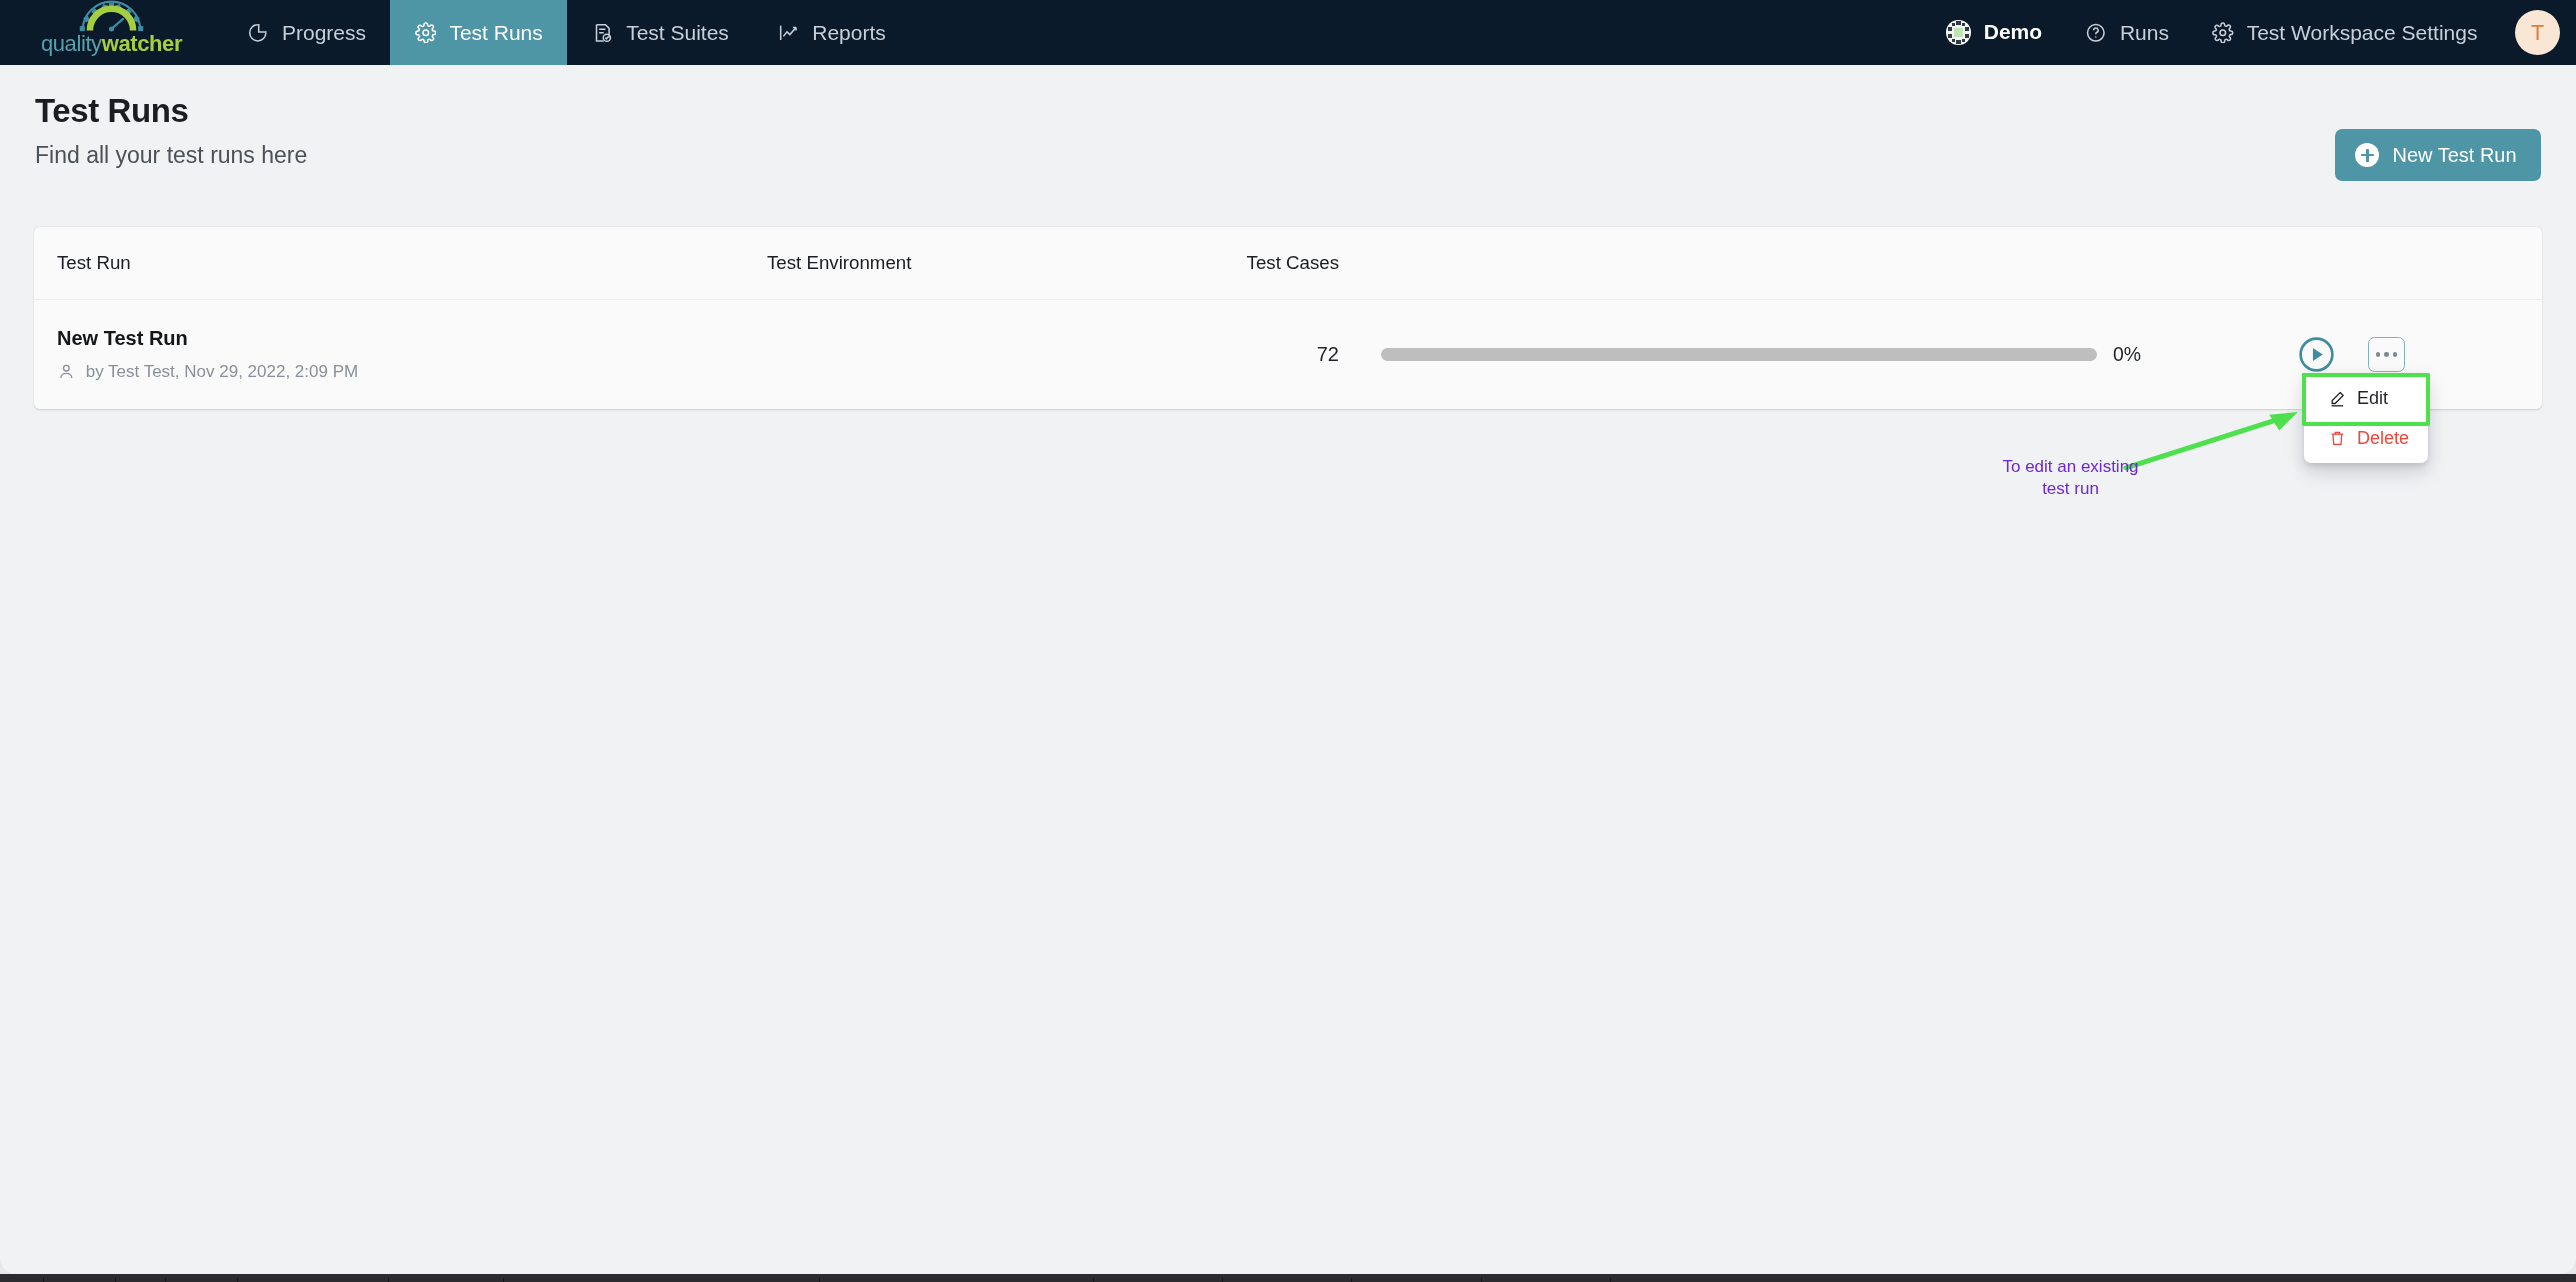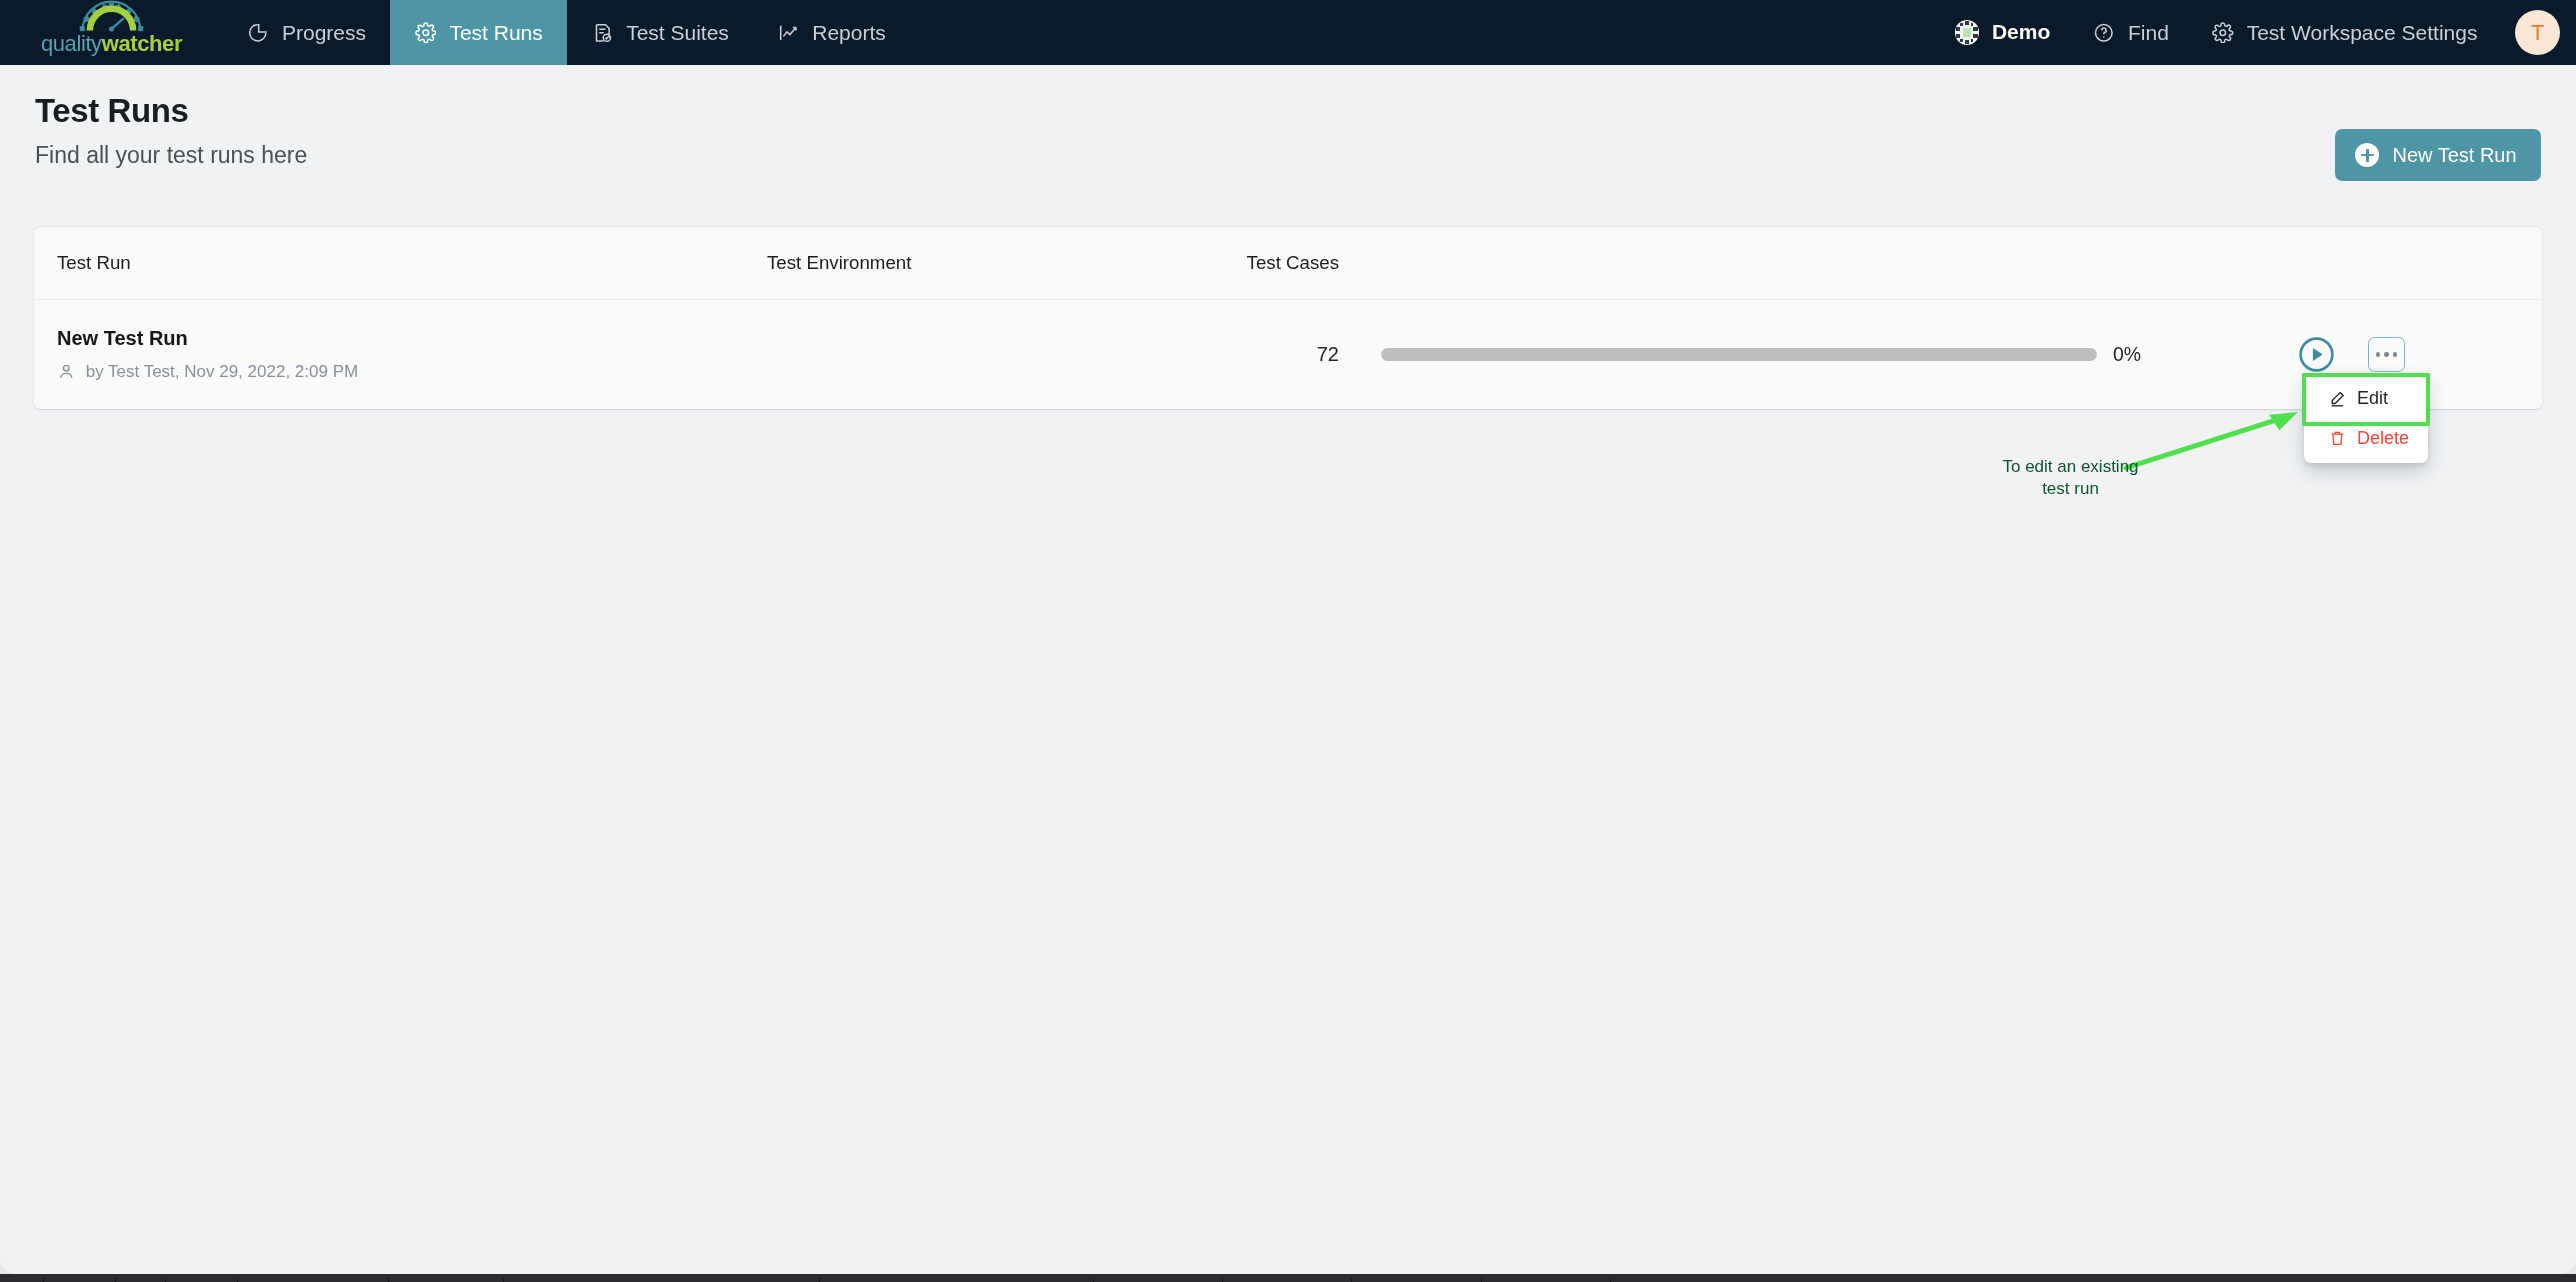--- a/index.html
+++ b/index.html
@@ -155,21 +155,21 @@
   .dd-item.danger { color: #f4453a; }
   .dd-item svg { display: block; flex: none; }
 
   
   .hl-box {
     position: absolute; left: 2302px; top: 373px; width: 128px; height: 53px;
     border: 4.3px solid #4ee04e; border-radius: 1.4px; z-index: 9; pointer-events: none;
   }
   .anno-text {
     position: absolute; left: 1984px; top: 456px; width: 173px;
-    text-align: center; color: #14532d; font-size: 17px; line-height: 1.3; z-index: 9;
+    text-align: center; color: #6d28d9; font-size: 17px; line-height: 1.3; z-index: 9;
   }
   .anno-arrow { position: absolute; left: 2120px; top: 399px; z-index: 9; pointer-events: none; }
 </style>
 </head>
 <body>
 
 <div class="app-window">
 
   <div class="navbar">
 
@@ -255,21 +255,21 @@
         </span>
         <span>Demo</span>
       </div>
 
       <div class="nav-item">
         <svg width="21.6" height="21.6" viewBox="0 0 24 24" fill="none" stroke="#c8cfd8" stroke-width="1.7">
           <circle cx="12" cy="12" r="9.2"></circle>
           <path d="M9.6 9.2a2.5 2.5 0 1 1 3.3 2.4c-.6.2-.9.8-.9 1.4v.5"></path>
           <circle cx="12" cy="16.6" r=".9" fill="#c8cfd8" stroke="none"></circle>
         </svg>
-        <span>Find</span>
+        <span>Runs</span>
       </div>
 
       <div class="nav-item">
         <svg width="21.6" height="21.6" viewBox="0 0 24 24" fill="none" stroke="#c8cfd8" stroke-width="1.7">
           <circle cx="12" cy="12" r="3.1"></circle>
           <path d="M19.4 15a1.6 1.6 0 0 0 .3 1.8l.1.1a2 2 0 1 1-2.8 2.8l-.1-.1a1.6 1.6 0 0 0-1.8-.3 1.6 1.6 0 0 0-1 1.5V21a2 2 0 1 1-4 0v-.1a1.6 1.6 0 0 0-1-1.5 1.6 1.6 0 0 0-1.8.3l-.1.1a2 2 0 1 1-2.8-2.8l.1-.1a1.6 1.6 0 0 0 .3-1.8 1.6 1.6 0 0 0-1.5-1H3a2 2 0 1 1 0-4h.1a1.6 1.6 0 0 0 1.5-1 1.6 1.6 0 0 0-.3-1.8l-.1-.1a2 2 0 1 1 2.8-2.8l.1.1a1.6 1.6 0 0 0 1.8.3H9a1.6 1.6 0 0 0 1-1.5V3a2 2 0 1 1 4 0v.1a1.6 1.6 0 0 0 1 1.5 1.6 1.6 0 0 0 1.8-.3l.1-.1a2 2 0 1 1 2.8 2.8l-.1.1a1.6 1.6 0 0 0-.3 1.8V9a1.6 1.6 0 0 0 1.5 1H21a2 2 0 1 1 0 4h-.1a1.6 1.6 0 0 0-1.5 1z"></path>
         </svg>
         <span>Test Workspace Settings</span>
       </div>
 

